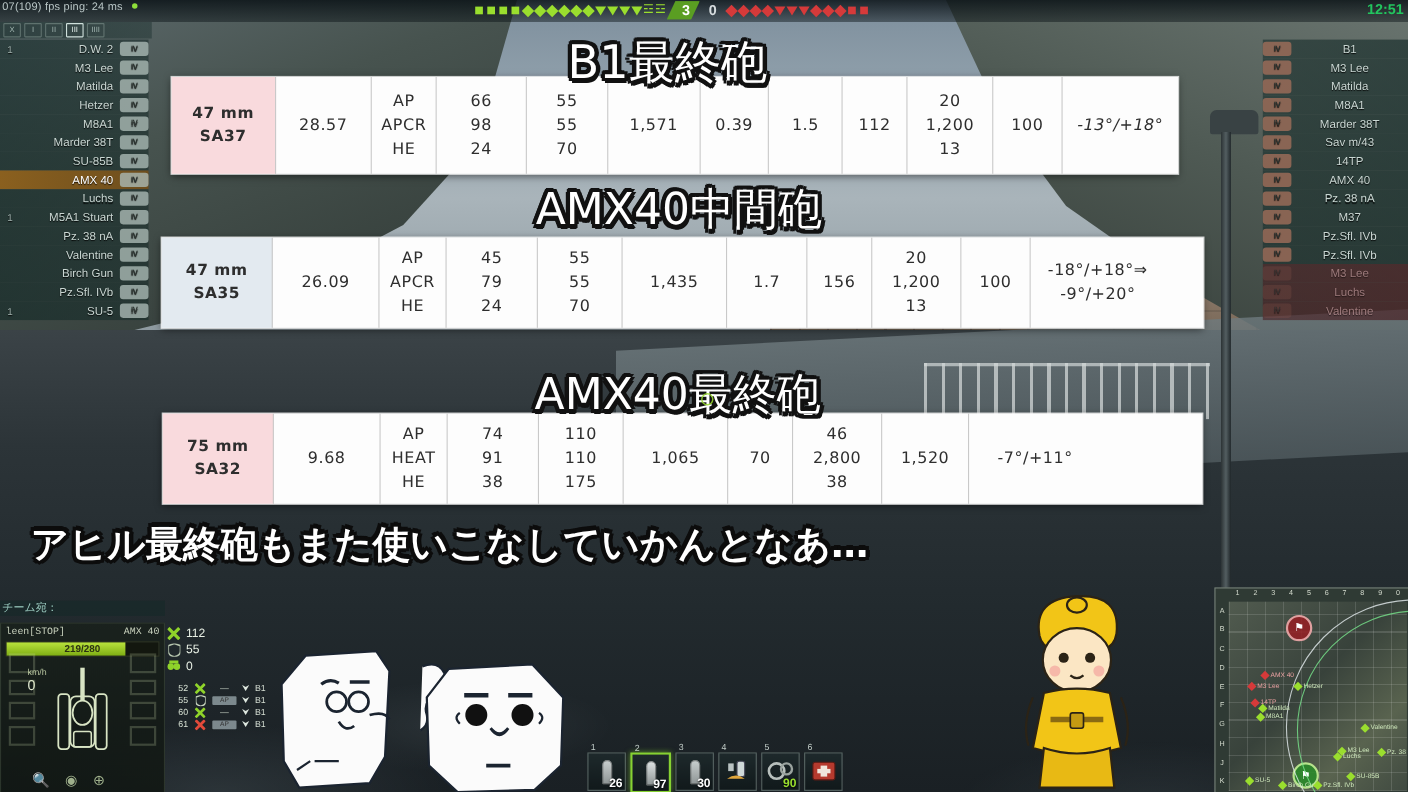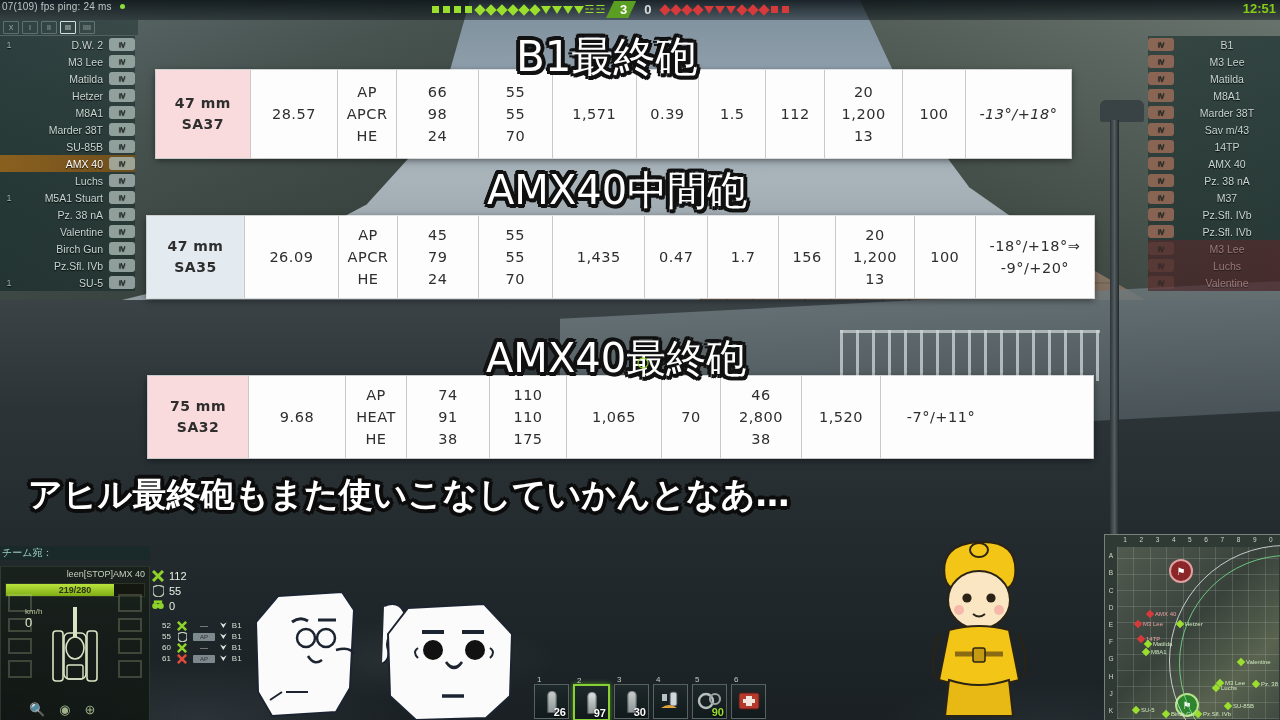--- a/index.html
+++ b/index.html
@@ -39,21 +39,21 @@
     background:#394244;border-radius:6px 6px 2px 2px;}
   .fence{position:absolute;left:840px;top:330px;width:260px;height:48px;
     background:repeating-linear-gradient(90deg,rgba(210,215,215,.75) 0 3px,transparent 3px 16px);
     border-top:3px solid rgba(210,215,215,.7);}
 
   
   .topstrip{position:absolute;left:0;top:0;width:1280px;height:20px;
     background:linear-gradient(180deg,rgba(10,18,22,.85),rgba(10,18,22,.45));}
   .perf{position:absolute;left:2px;top:1px;color:#b9c6c6;font-size:10px;letter-spacing:.2px;}
   .perf .dot{display:inline-block;width:5px;height:5px;border-radius:50%;background:#8ede3a;margin-left:5px;vertical-align:1px;}
-  .clock{position:absolute;right:4px;top:1px;color:#84cc16;font-size:13px;font-weight:bold;}
+  .clock{position:absolute;right:4px;top:1px;color:#22c55e;font-size:13px;font-weight:bold;}
 
   .teambar{position:absolute;left:430px;top:1px;height:17px;display:flex;align-items:center;gap:0;}
   .tickA,.tickB{width:11px;height:17px;display:flex;align-items:center;justify-content:center;}
   .sq{width:7px;height:7px;}
   .dia{width:8px;height:8px;transform:rotate(45deg);}
   .tri{width:0;height:0;border-left:5px solid transparent;border-right:5px solid transparent;}
   .scoreA{background:#5a9e22;color:#fff;font-size:13px;font-weight:bold;
     padding:0 9px 0 14px;height:17px;line-height:17px;
     clip-path:polygon(8px 0,100% 0,calc(100% - 8px) 100%,0 100%);}
   .scoreB{color:#e9eef0;font-size:13px;font-weight:bold;padding:0 8px;height:17px;line-height:17px;opacity:.9;}
@@ -110,22 +110,22 @@
     text-shadow:
       -3px -3px 0 #0c0c0c,3px -3px 0 #0c0c0c,-3px 3px 0 #0c0c0c,3px 3px 0 #0c0c0c,
       0 -4px 0 #0c0c0c,0 4px 0 #0c0c0c,-4px 0 0 #0c0c0c,4px 0 0 #0c0c0c;}
 
   
   .teamchat{position:absolute;left:0;top:546px;width:148px;height:14px;
     background:rgba(20,40,40,.55);color:#9fd0c4;font-size:10px;padding-left:2px;line-height:14px;}
   .vehpanel{position:absolute;left:0;top:566px;width:148px;height:154px;
     background:linear-gradient(180deg,rgba(24,32,26,.82),rgba(16,22,18,.88));
     border:1px solid rgba(120,140,110,.25);}
-  .vehtop{display:flex;justify-content:flex-end;align-items:center;height:14px;
-    padding:0 4px;font-size:9px;color:#c6cfbb;}
+  .vehtop{display:flex;justify-content:space-between;align-items:center;height:14px;
+    padding:0 4px;font-size:9px;color:#c6cfbb;font-family:Liberation Mono, monospace;}
   .hpbar{position:relative;margin:2px 4px;height:12px;background:#13170f;border:1px solid #2e3526;}
   .hpfill{position:absolute;left:0;top:0;bottom:0;width:78%;
     background:linear-gradient(180deg,#b9e23c,#7fae14);}
   .hptext{position:absolute;inset:0;text-align:center;line-height:12px;font-size:9px;
     color:#2b3112;font-weight:bold;}
   .tankart{position:absolute;left:44px;top:36px;width:60px;height:92px;}
   .speed{position:absolute;left:24px;top:40px;color:#b6c39e;font-size:8px;}
   .speedv{position:absolute;left:24px;top:48px;color:#dfe7cf;font-size:13px;}
   .moduleicons{position:absolute;inset:22px 4px 20px 4px;opacity:.22;}
   .vbtns{position:absolute;left:28px;bottom:4px;display:flex;gap:14px;color:#9fb08c;font-size:13px;}
@@ -509,23 +509,20 @@
       <div class="ln">79</div>
       <div class="ln">24</div>
     </div>
     <div class="c" style="width: 76px;">
       <div class="ln">55</div>
       <div class="ln">55</div>
       <div class="ln">70</div>
     </div>
     <div class="c" style="width: 94px;">
       <div class="ln">1,435</div>
-    </div>
-    <div class="c" style="width: 64px;">
-      <div class="ln">0.47</div>
     </div>
     <div class="c" style="width: 72px;">
       <div class="ln">1.7</div>
     </div>
     <div class="c" style="width: 58px;">
       <div class="ln">156</div>
     </div>
     <div class="c" style="width: 80px;">
       <div class="ln">20</div>
       <div class="ln">1,200</div>

